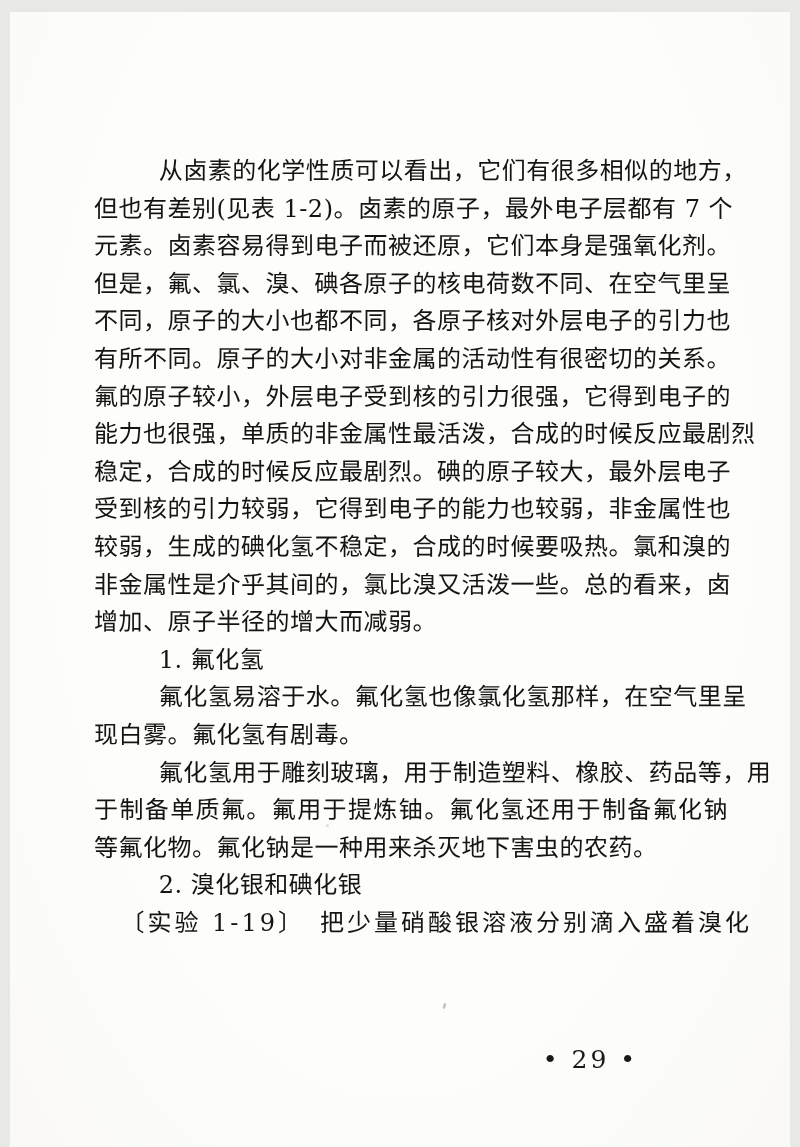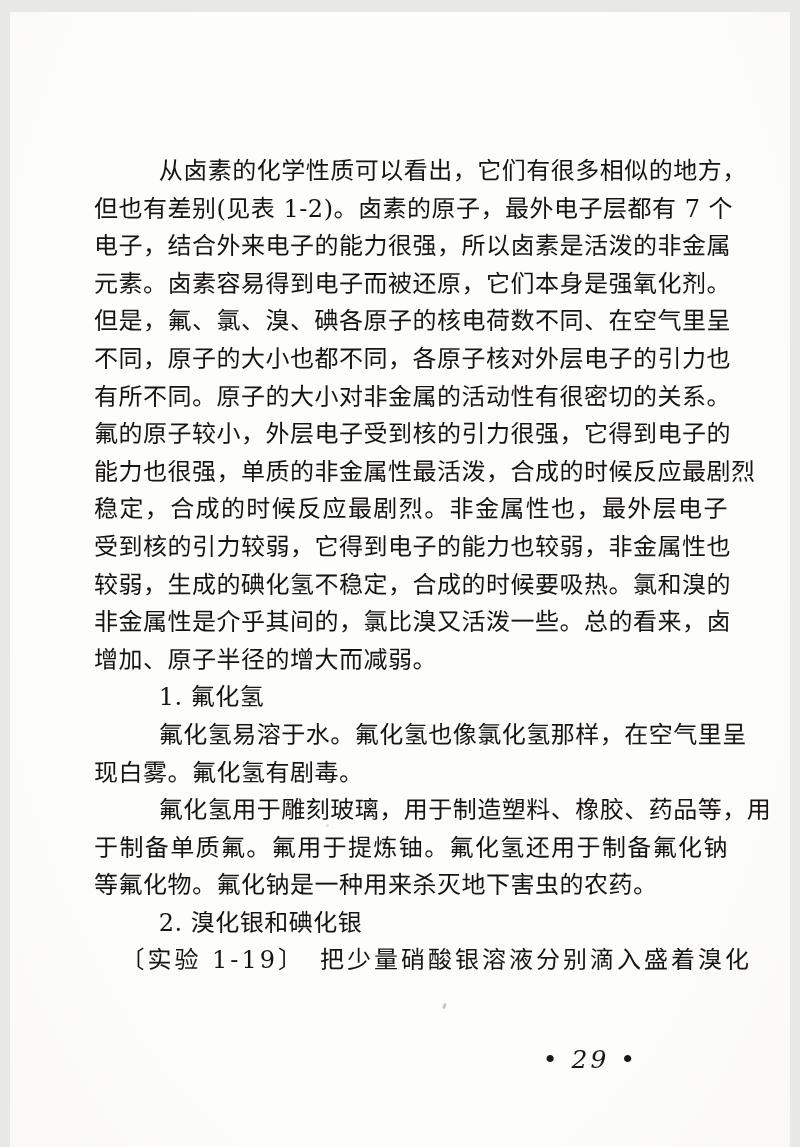--- a/index.html
+++ b/index.html
@@ -43,44 +43,42 @@
   .ln.subhead{ text-indent:2.7em; }
   .ln.experiment{
     text-indent:1.1em;
     letter-spacing:3px;
   }
   .page-number{
     position:absolute;
     top:1033px;
     right:152px;
     font-size:25px;
-    font-style:italic;
     letter-spacing:3px;
     color:#1a1815;
   }
   
   .speck{position:absolute;background:#9a968e;border-radius:50%;opacity:.55;}
   .speck.s1{left:433px;top:991px;width:3px;height:6px;transform:rotate(20deg);}
   .speck.s2{left:316px;top:812px;width:3px;height:3px;opacity:.3;}
 </style>
 </head>
 <body>
 
 <div class="page">
   <div class="text-block">
       <div class="ln body indent">从卤素的化学性质可以看出，它们有很多相似的地方，</div>
       <div class="ln body">但也有差别(见表 1-2)。卤素的原子，最外电子层都有 7 个</div>
-      <div class="ln body">电子，结合外来电子的能力很强，所以卤素是活泼的非金属</div>
       <div class="ln body">元素。卤素容易得到电子而被还原，它们本身是强氧化剂。</div>
       <div class="ln body">但是，氟、氯、溴、碘各原子的核电荷数不同、在空气里呈</div>
       <div class="ln body">不同，原子的大小也都不同，各原子核对外层电子的引力也</div>
       <div class="ln body">有所不同。原子的大小对非金属的活动性有很密切的关系。</div>
       <div class="ln body">氟的原子较小，外层电子受到核的引力很强，它得到电子的</div>
       <div class="ln body">能力也很强，单质的非金属性最活泼，合成的时候反应最剧烈</div>
-      <div class="ln body">稳定，合成的时候反应最剧烈。非金属性也，最外层电子</div>
+      <div class="ln body">稳定，合成的时候反应最剧烈。碘的原子较大，最外层电子</div>
       <div class="ln body">受到核的引力较弱，它得到电子的能力也较弱，非金属性也</div>
       <div class="ln body">较弱，生成的碘化氢不稳定，合成的时候要吸热。氯和溴的</div>
       <div class="ln body">非金属性是介乎其间的，氯比溴又活泼一些。总的看来，卤</div>
       <div class="ln body last">增加、原子半径的增大而减弱。</div>
       <div class="ln subhead">1. 氟化氢</div>
       <div class="ln body indent">氟化氢易溶于水。氟化氢也像氯化氢那样，在空气里呈</div>
       <div class="ln body last">现白雾。氟化氢有剧毒。</div>
       <div class="ln body indent">氟化氢用于雕刻玻璃，用于制造塑料、橡胶、药品等，用</div>
       <div class="ln body">于制备单质氟。氟用于提炼铀。氟化氢还用于制备氟化钠</div>
       <div class="ln body last">等氟化物。氟化钠是一种用来杀灭地下害虫的农药。</div>

